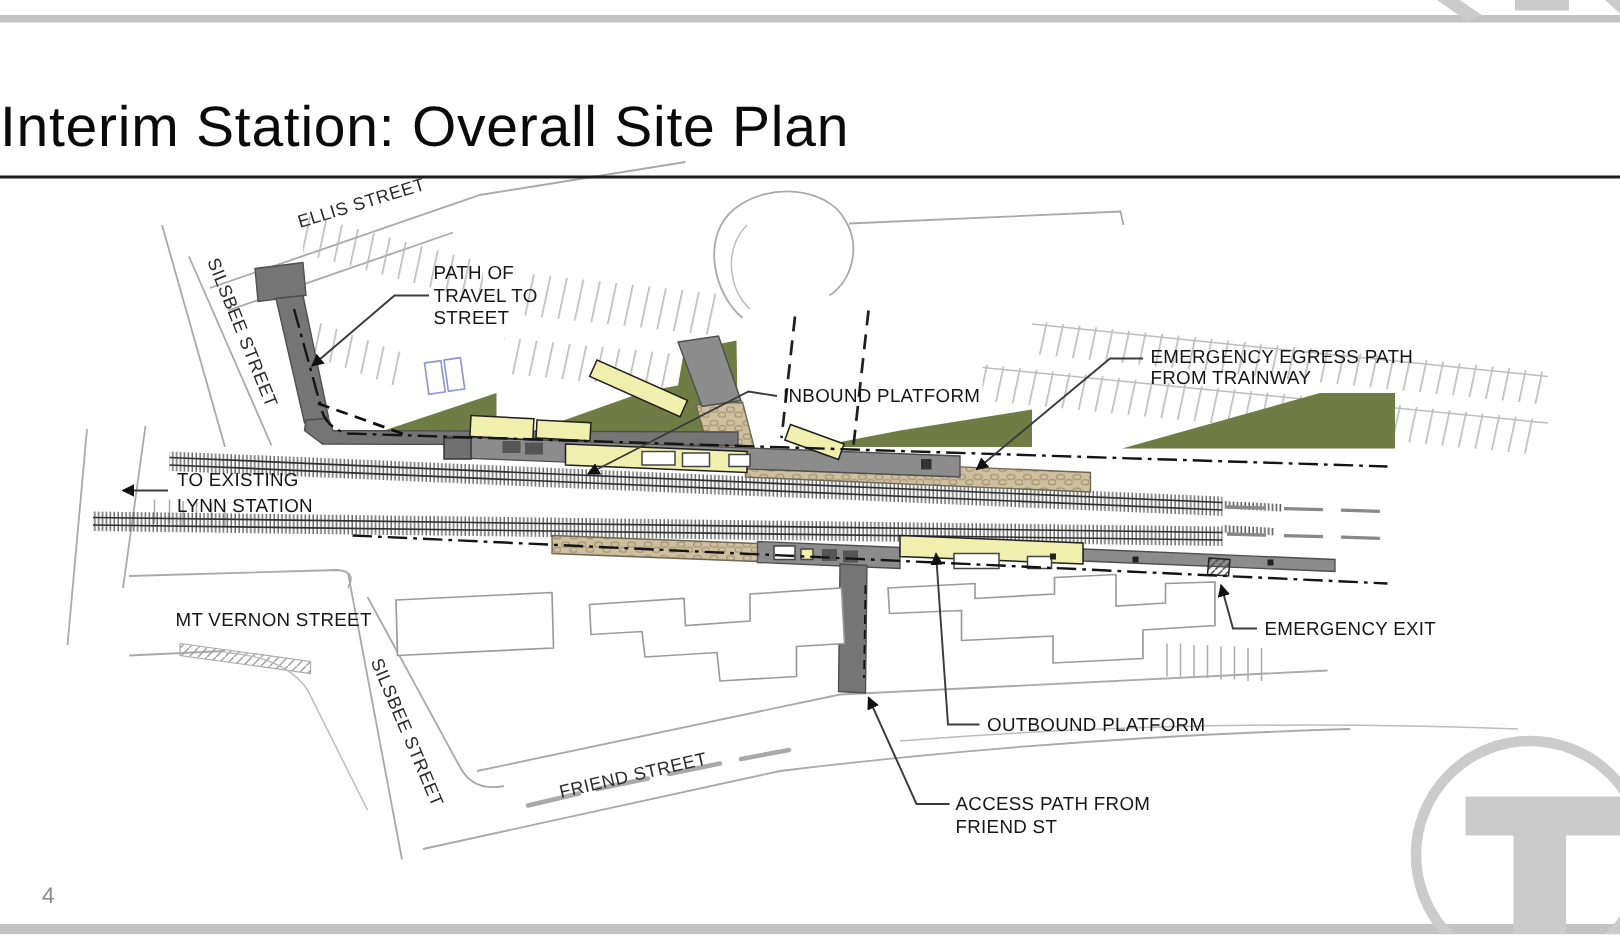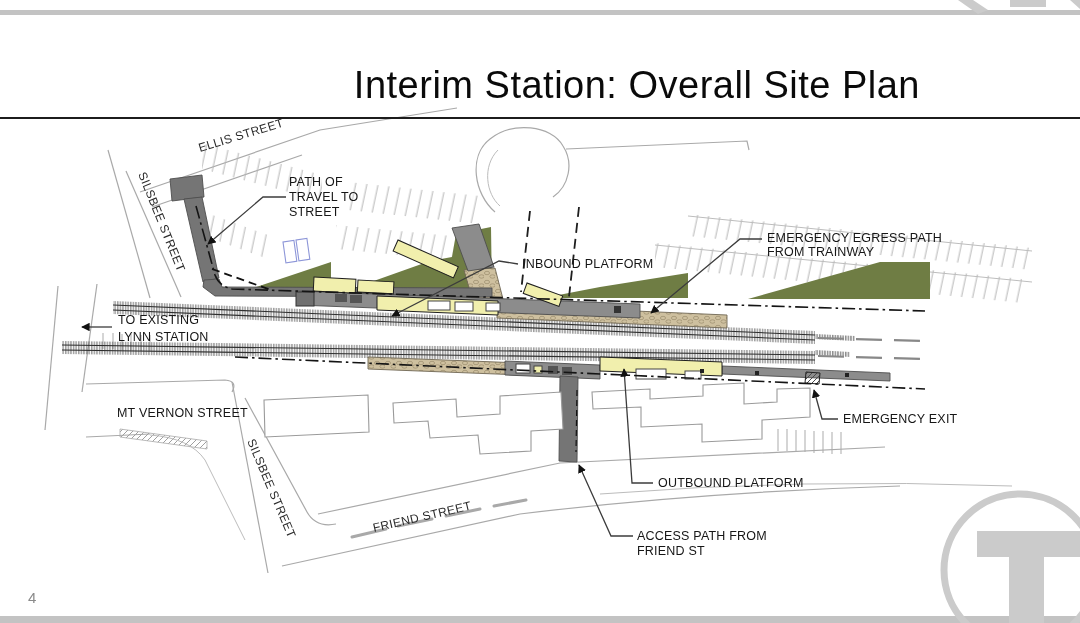--- a/index.html
+++ b/index.html
@@ -1,19 +1,19 @@
 <!DOCTYPE html>
 <html><head>
 <meta charset="utf-8">
 <style>
   html,body{margin:0;padding:0;background:#fff;}
   #slide{position:relative;width:1080px;height:623px;background:#fff;overflow:hidden;
          font-family:"Liberation Sans",sans-serif;}
   #plan-svg{position:absolute;left:0;top:0;}
-  .title{position:absolute;left:0;top:64px;width:920px;text-align:right;
+  .title{position:absolute;left:0;top:64px;width:920px;text-align:left;
          font-size:38px;font-weight:400;color:#0a0a0a;letter-spacing:.5px;}
   .rule{position:absolute;left:0;top:117px;width:1080px;height:2px;background:#1c1c1c;}
   .pagenum{position:absolute;left:28px;top:589px;font-size:15px;color:#8a8a8a;}
   text.lbl{font-size:12.5px;fill:#161616;letter-spacing:.2px;}
   text.lbl-sm{font-size:12px;fill:#2a2a2a;letter-spacing:.4px;}
   .street{stroke:#a9a9a9;stroke-width:1.2;fill:none;}
   .faint{stroke:#bcbcbc;stroke-width:1;fill:none;}
   .bldg{stroke:#9a9a9a;stroke-width:1.1;fill:#ffffff;}
   .leader{stroke:#3c3c3c;stroke-width:1.3;fill:none;}
   .dashdot{stroke:#141414;stroke-width:1.6;fill:none;stroke-dasharray:13 4 2.5 4;}

